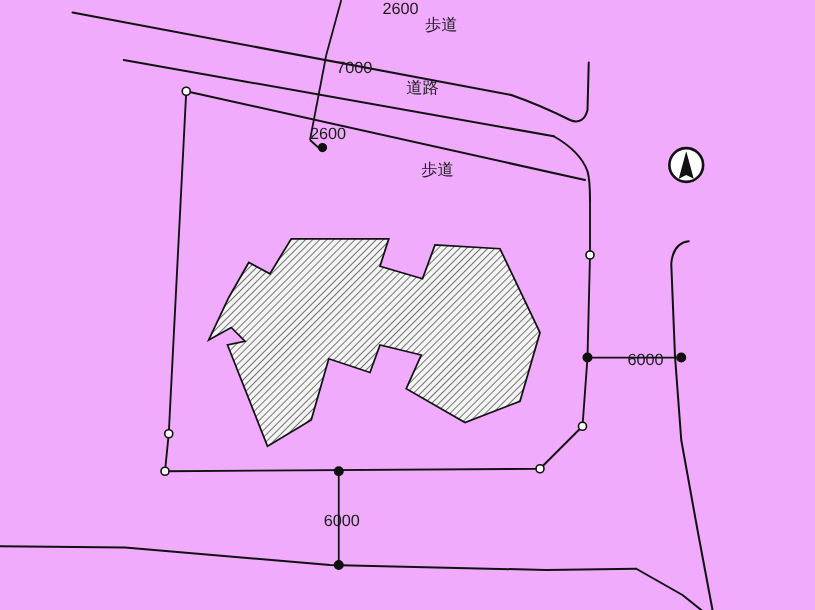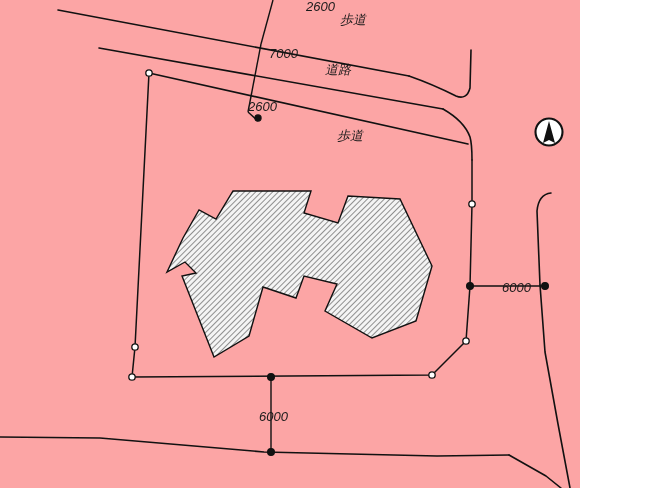--- a/index.html
+++ b/index.html
@@ -8,24 +8,23 @@
     background: #ffffff;
   }
   body {
     width: 652px;
     height: 488px;
     font-family: "Liberation Sans", sans-serif;
     overflow: hidden;
   }
   #plan-root {
     position: relative;
-    width: 580px;
+    width: 652px;
     height: 488px;
-    background: #fca5a5;
-    font-style: italic;
+    background: #f0abfc;
   }
   svg.plan-svg {
     display: block;
     width: 652px;
     height: 488px;
   }
   .dim-text {
     font-family: "Liberation Sans", sans-serif;
     font-size: 13px;
     fill: #1a1a1a;

